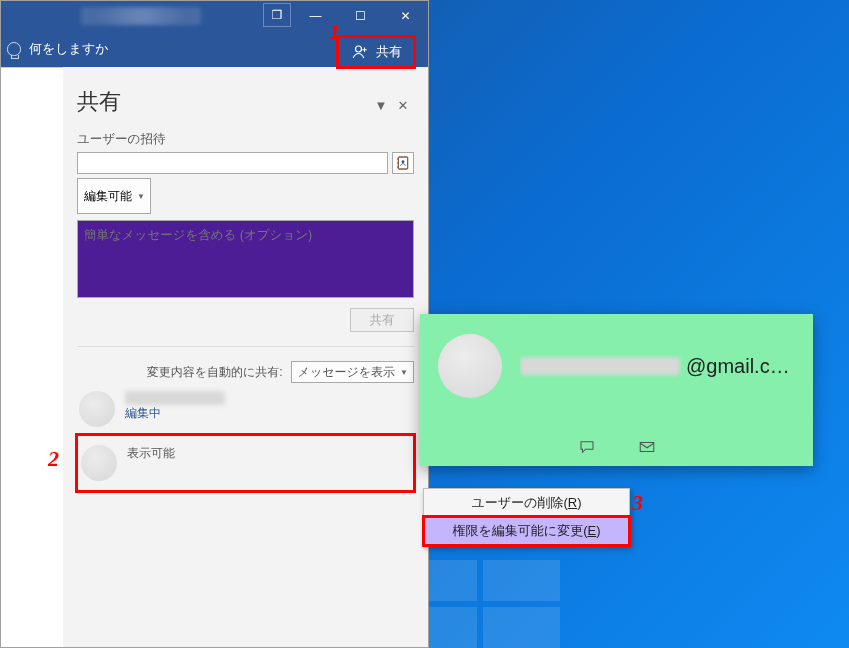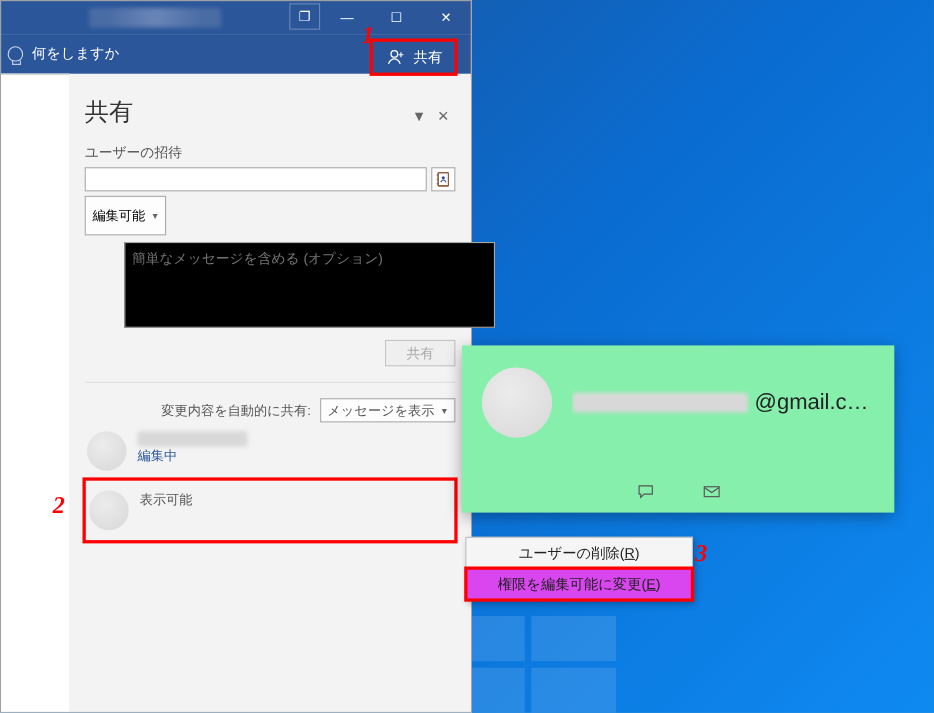--- a/index.html
+++ b/index.html
@@ -49,22 +49,22 @@
     color:#666; font-size: 13px; cursor: default; }
   .lbl { font-size: 12.5px; color: #555; margin: 4px 0; }
   .invite-row { display:flex; gap:4px; }
   .invite-input { flex:1; height: 22px; border: 1px solid #a9a9a9; background:#fff; font-size:12px; padding:0 4px;}
   .addrbook { width: 22px; height: 22px; border:1px solid #a9a9a9; background:#fdfdfd;
     display:flex; align-items:center; justify-content:center; }
   .addrbook svg { width:16px; height:16px; }
   .perm-select { margin-top:4px; height: 36px; border:1px solid #a9a9a9; background:#fdfdfd;
     font-size:12px; padding: 2px 18px 2px 6px; display:inline-flex; align-items:center; gap:4px; position:relative;}
   .perm-select::after { content:"▼"; font-size:8px; color:#666; position:absolute; right:5px;}
-  .msg-area { margin-top:6px; width: 100%; height: 78px; border:1px solid #a9a9a9; background:#000000;
-    font-size: 12.5px; color:#888; padding: 6px; resize:none;margin-left:36px; }
+  .msg-area { margin-top:6px; width: 100%; height: 78px; border:1px solid #a9a9a9; background:#4c1d95;
+    font-size: 12.5px; color:#888; padding: 6px; resize:none; }
   .share-submit-row { display:flex; justify-content:flex-end; margin-top:6px;}
   .share-submit { width: 64px; height:24px; border:1px solid #c4c4c4; background:#efefef;
     color:#aaa; font-size:12.5px; }
   .hr { height:1px; background:#dcdcdc; margin: 14px 0; }
   .auto-row { display:flex; align-items:center; justify-content:flex-end; gap:8px; font-size:12px; color:#555;}
   .auto-sel { height:22px; border:1px solid #a9a9a9; background:#fdfdfd; font-size:12px;
     padding:2px 18px 2px 6px; position:relative;}
   .auto-sel::after{content:"▼"; font-size:8px; color:#666; position:absolute; right:5px; top:6px;}
 
   .user-row { display:flex; align-items:flex-start; gap:10px; padding:8px 2px; }
@@ -89,21 +89,21 @@
     display:flex; justify-content:center; gap:40px; }
   .ico { width:20px; height:18px; }
 
   .ctx-menu {
     position:absolute; left:423px; top:488px; width:207px;
     background:#f5f5f5; border:1px solid #bfbfbf;
     box-shadow: 2px 3px 6px rgba(0,0,0,.3);
     font-size: 13px; color:#222;
   }
   .ctx-item { padding: 5px 10px; text-align:center; }
-  .ctx-item.hover { background:#d946ef; }
+  .ctx-item.hover { background:#c4b5fd; }
   .ctx-item .mn { text-decoration: underline; }
 </style>
 </head>
 <body>
 
 <div class="desktop">
   <div class="win-logo">
     <div></div>
       <div></div>
       <div></div>

